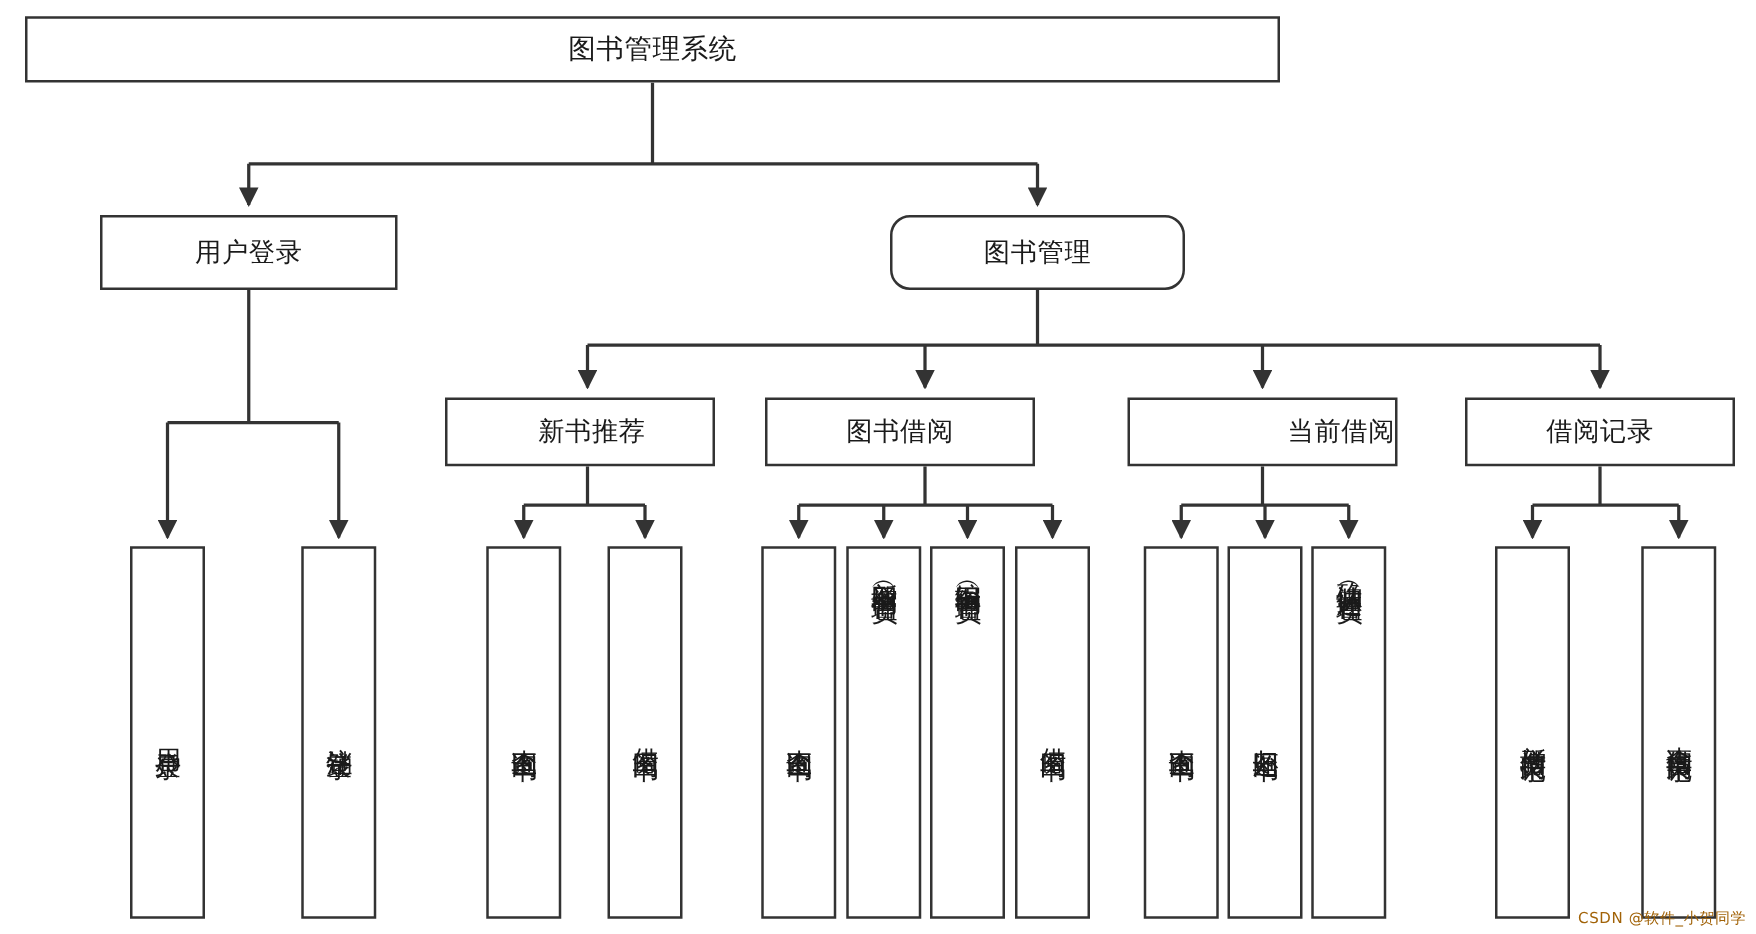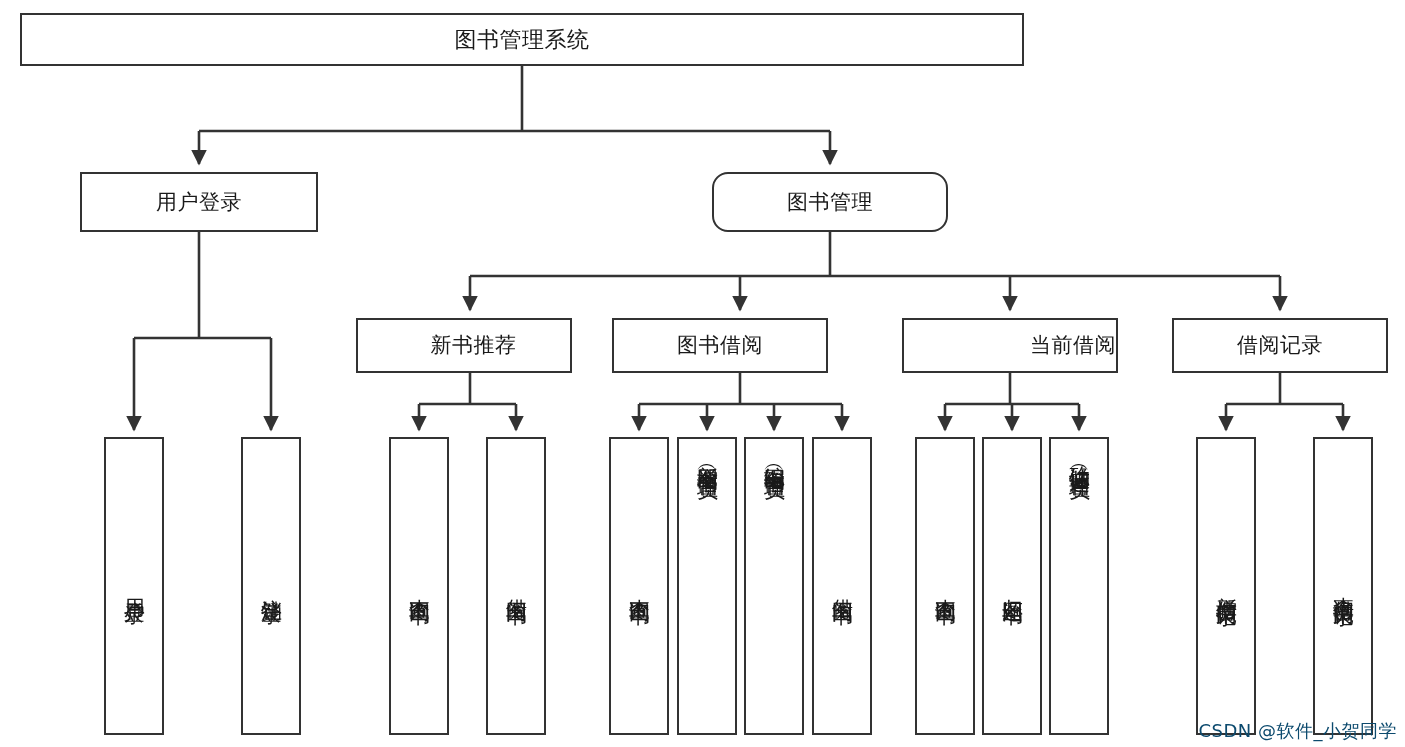--- a/index.html
+++ b/index.html
@@ -65,22 +65,22 @@
     text-orientation: upright;
     font-size: 21px;
     line-height: 1.1;
     letter-spacing: 2px;
     white-space: nowrap;
   }
   #watermark {
     position: absolute;
     right: 8px;
     bottom: 4px;
-    font-size: 18px;
-    color: #0c4a6e;
+    font-size: 12px;
+    color: #a16207;
     letter-spacing: 0.5px;
     white-space: nowrap;
     font-family: "DejaVu Sans", "Liberation Sans", sans-serif;
   }
 </style>
 </head>
 <body>
 
 <div id="canvas">
 

